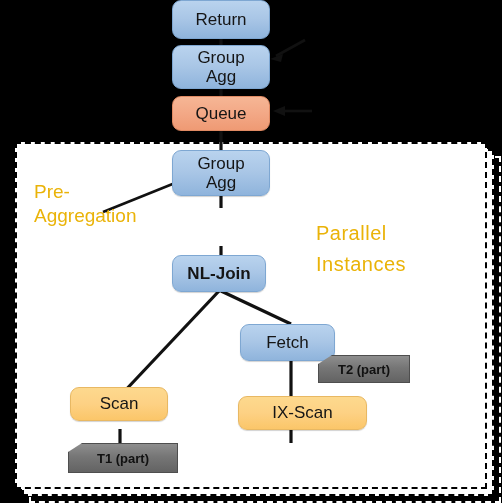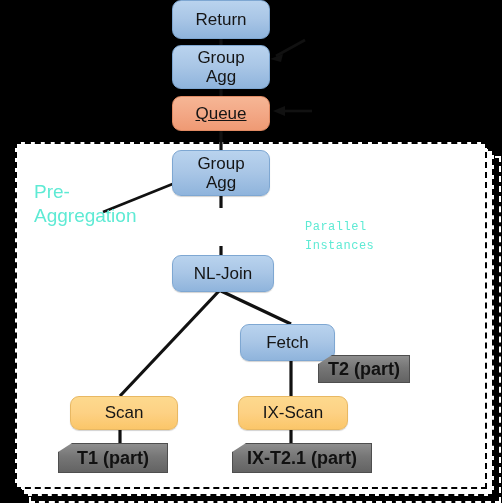--- a/index.html
+++ b/index.html
@@ -56,41 +56,41 @@
 
   
   .tbl{
     position:absolute;
     box-sizing:border-box;
     background:linear-gradient(180deg,#8e8e8e 0%,#767676 45%,#636363 100%);
     border:1px solid #4e4e4e;
     clip-path:polygon(14px 0, 100% 0, 100% 100%, 0 100%, 0 9px);
     display:flex;align-items:center;justify-content:center;
     color:#111;
-    font-size:18px;font-weight:bold;
+    font-size:13px;font-weight:bold;
     box-shadow:0 1px 1px rgba(0,0,0,.25);
   }
 
   
   .label{
     position:absolute;
-    color:#5eead4;
+    color:#eab308;
     white-space:pre-line;
   }
   #pre-agg-label{
     left:34px; top:180px;
     font-size:19px;
     line-height:1.28;
   }
   #parallel-label{
-    left:305px; top:218px;
-    font-size:12px;
+    left:316px; top:218px;
+    font-size:20px;
     line-height:1.55;
     letter-spacing:.5px;
-    font-family:Liberation Mono, monospace;
+    font-family:Liberation Sans, sans-serif;
   }
 </style>
 </head>
 <body>
 
 <div id="canvas">
 
   <div class="panel back2"></div>
   <div class="panel back1"></div>
   <div class="panel front"></div>
@@ -133,39 +133,38 @@
       <line x1="103" y1="212" x2="180" y2="181"></line>
       <polygon points="189,178 176,175 179,186" stroke="none"></polygon>
     </g>
   </svg>
 
   <div class="node blue" style="left:172px;top:0px;width:98px;height:39px;">Return</div>
 
   <div class="node blue" style="left:172px;top:45px;width:98px;height:44px;">Group
 Agg</div>
 
-  <div class="node orangeq" style="left:172px;top:96px;width:98px;height:35px;text-decoration:underline;">Queue</div>
+  <div class="node orangeq" style="left:172px;top:96px;width:98px;height:35px;">Queue</div>
 
   <div class="node blue" style="left:172px;top:150px;width:98px;height:46px;">Group
 Agg</div>
 
 
-  <div class="node blue" style="left:172px;top:255px;width:102px;height:37px;">NL-Join</div>
+  <div class="node blue" style="left:172px;top:255px;width:94px;height:37px;font-weight:bold;">NL-Join</div>
 
   <div class="node blue" style="left:240px;top:324px;width:95px;height:37px;">Fetch</div>
 
-  <div class="node amber" style="left:70px;top:396px;width:108px;height:34px;">Scan</div>
+  <div class="node amber" style="left:70px;top:387px;width:98px;height:34px;">Scan</div>
 
-  <div class="node amber" style="left:238px;top:396px;width:110px;height:34px;">IX-Scan</div>
+  <div class="node amber" style="left:238px;top:396px;width:129px;height:34px;">IX-Scan</div>
 
   <div class="tbl" style="left:318px;top:355px;width:92px;height:28px;">T2 (part)</div>
 
-  <div class="tbl" style="left:58px;top:443px;width:110px;height:30px;">T1 (part)</div>
+  <div class="tbl" style="left:68px;top:443px;width:110px;height:30px;">T1 (part)</div>
 
-  <div class="tbl" style="left:232px;top:443px;width:140px;height:30px;">IX-T2.1 (part)</div>
 
   <div class="label" id="pre-agg-label">Pre-
 Aggregation</div>
 
   <div class="label" id="parallel-label">Parallel
 Instances</div>
 
 </div>
 
 </body></html>

